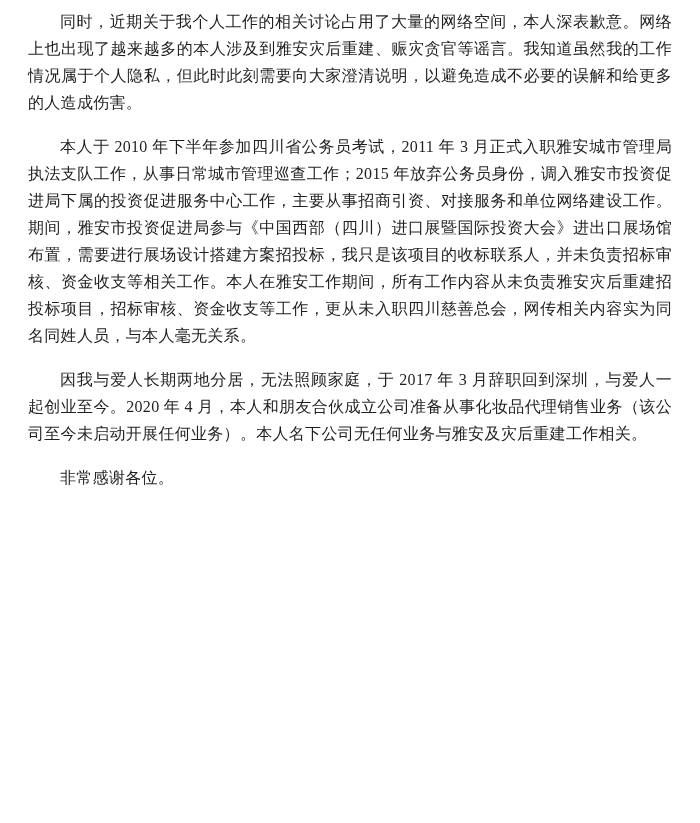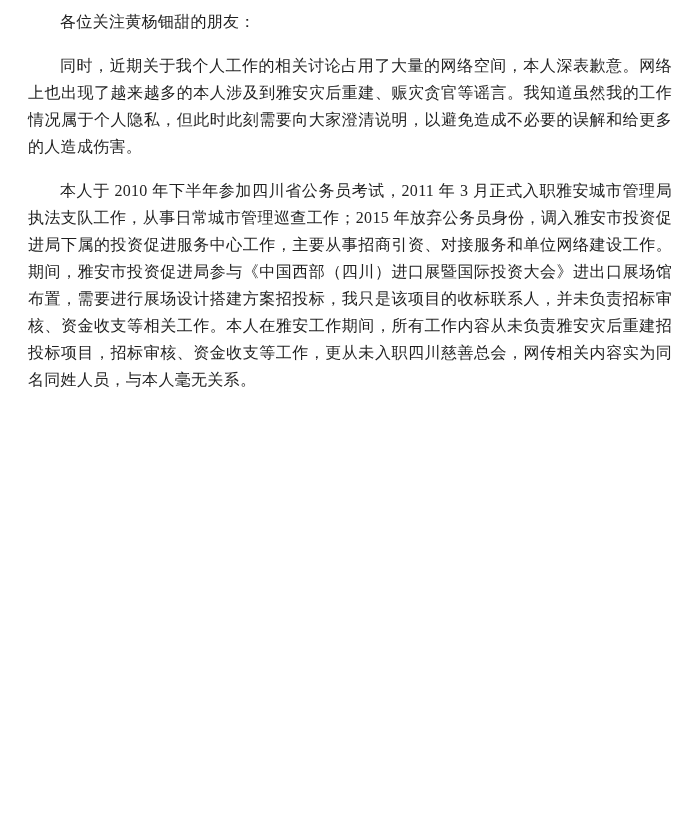--- a/index.html
+++ b/index.html
@@ -27,16 +27,17 @@
       word-break: break-all;
     }
     .para:last-child {
       margin-bottom: 0;
     }
   </style>
 </head>
 <body>
 
 <div class="page">
-  <p class="para">各位关注黄杨钿甜的朋友：</p>
   <p class="para">同时，近期关于我个人工作的相关讨论占用了大量的网络空间，本人深表歉意。网络上也出现了越来越多的本人涉及到雅安灾后重建、赈灾贪官等谣言。我知道虽然我的工作情况属于个人隐私，但此时此刻需要向大家澄清说明，以避免造成不必要的误解和给更多的人造成伤害。</p>
   <p class="para">本人于 2010 年下半年参加四川省公务员考试，2011 年 3 月正式入职雅安城市管理局执法支队工作，从事日常城市管理巡查工作；2015 年放弃公务员身份，调入雅安市投资促进局下属的投资促进服务中心工作，主要从事招商引资、对接服务和单位网络建设工作。期间，雅安市投资促进局参与《中国西部（四川）进口展暨国际投资大会》进出口展场馆布置，需要进行展场设计搭建方案招投标，我只是该项目的收标联系人，并未负责招标审核、资金收支等相关工作。本人在雅安工作期间，所有工作内容从未负责雅安灾后重建招投标项目，招标审核、资金收支等工作，更从未入职四川慈善总会，网传相关内容实为同名同姓人员，与本人毫无关系。</p>
+  <p class="para">因我与爱人长期两地分居，无法照顾家庭，于 2017 年 3 月辞职回到深圳，与爱人一起创业至今。2020 年 4 月，本人和朋友合伙成立公司准备从事化妆品代理销售业务（该公司至今未启动开展任何业务）。本人名下公司无任何业务与雅安及灾后重建工作相关。</p>
+  <p class="para">非常感谢各位。</p>
 </div>
 
 </body></html>

